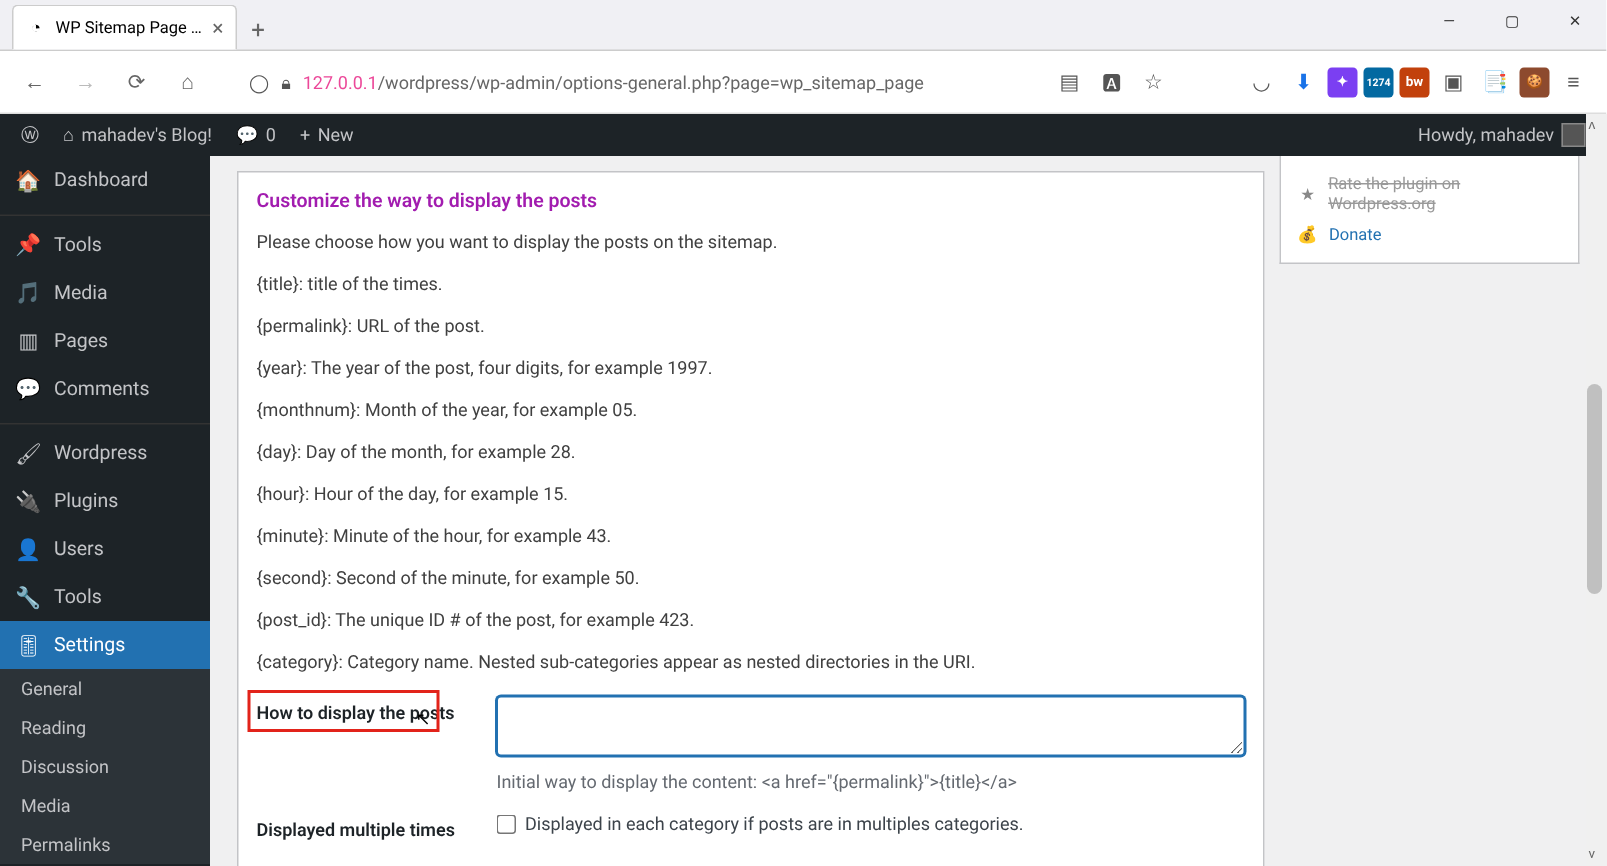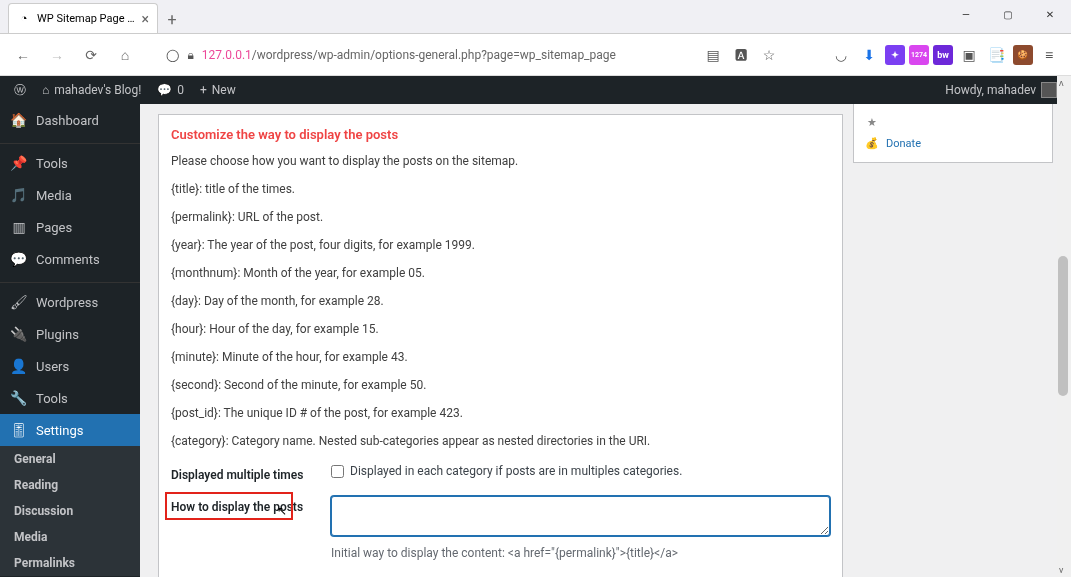--- a/index.html
+++ b/index.html
@@ -34,27 +34,27 @@
 
 .wp-main { display: flex; height: calc(577px - 34px - 42px - 28px); position: relative; }
 
 
 .wp-sidebar { width: 140px; background: #1d2327; color: #c3c4c7; font-size: 13px; overflow-y: auto; flex-shrink: 0; }
 .menu-item { display: flex; align-items: center; gap: 8px; padding: 7px 10px; cursor: pointer; }
 .menu-item.current { background: #2271b1; color: #fff; position: relative; }
 .menu-item.current::after { content: ""; position: absolute; right: -8px; top: 50%; transform: translateY(-50%); border: 8px solid transparent; border-right-color: #f0f0f1; }
 .menu-icon { width: 18px; height: 18px; display: flex; align-items: center; justify-content: center; font-size: 14px; }
 .submenu { background: #2c3338; }
-.submenu-item { padding: 6px 10px 6px 14px; font-size: 12px; cursor: pointer; color: #c3c4c7; font-weight: bold; }
+.submenu-item { padding: 6px 10px 6px 14px; font-size: 12px; cursor: pointer; color: #c3c4c7; }
 .menu-separator { height: 5px; border-bottom: 1px solid #333; margin: 3px 0; }
 
 
 .wp-content { flex: 1; background: #f0f0f1; padding: 0 18px 18px; overflow-y: auto; position: relative; }
 .postbox { background: #fff; border: 1px solid #c3c4c7; margin-top: 10px; padding: 12px; }
-.postbox h3 { font-size: 13px; font-weight: 600; margin-bottom: 10px; color: #ef4444; }
+.postbox h3 { font-size: 13px; font-weight: 600; margin-bottom: 10px; color: #a21caf; }
 .postbox p { font-size: 12px; color: #404040; margin: 10px 0; line-height: 1.5; }
 .form-row { display: flex; margin: 14px 0; }
 .form-label { width: 160px; font-size: 12px; font-weight: 600; color: #1d2327; padding-top: 4px; }
 .form-field { flex: 1; }
 .form-field textarea { width: 100%; max-width: 680px; height: 40px; padding: 6px; border: 1px solid #2271b1; border-radius: 3px; font-size: 12px; resize: both; outline: none; box-shadow: 0 0 0 1px #2271b1; }
 .description { font-size: 12px; color: #646970; margin-top: 6px; }
 .checkbox-row { display: flex; align-items: center; gap: 6px; font-size: 12px; color: #3c434a; }
 
 .highlight-box { position: absolute; border: 2px solid #e2231a; pointer-events: none; }
 .cursor-arrow { position: absolute; font-size: 12px; pointer-events: none; }
@@ -97,22 +97,22 @@
     <span class="url-text"><span class="url-host">127.0.0.1</span><span>/wordpress/wp-admin/options-general.php?page=wp_sitemap_page</span></span>
   </div>
   <div class="toolbar-right">
     <div class="tb-icon">▤</div>
     <div class="tb-icon">🅰</div>
     <div class="tb-icon">☆</div>
     <div class="tb-icon" style="width:40px"></div>
     <div class="tb-icon">◡</div>
     <div class="tb-icon" style="color:#1a73e8">⬇</div>
     <div class="ext-icon" style="background:#7b3ff2">✦</div>
-    <div class="ext-icon" style="background:#d946ef;font-size:7px">1274</div>
-    <div class="ext-icon" style="background:#6d28d9">bw</div>
+    <div class="ext-icon" style="background:#0369a1;font-size:7px">1274</div>
+    <div class="ext-icon" style="background:#c2410c">bw</div>
     <div class="tb-icon">▣</div>
     <div class="tb-icon">📑</div>
     <div class="ext-icon" style="background:#8d4a2e">🍪</div>
     <div class="tb-icon">≡</div>
   </div>
 </div>
 
 <div class="wp-admin-bar">
   <div class="ab-item">
       <span>ⓦ</span>
@@ -191,60 +191,61 @@
 
     </div>
 
   </div>
 
   <div class="wp-content">
 
     <div class="meta-sidebar">
       <div class="meta-row">
         <span class="meta-icon">★</span>
+        <a style="text-decoration:line-through;color:#999">Rate the plugin on Wordpress.org</a>
       </div>
       <div class="meta-row">
         <span class="meta-icon">💰</span>
         <a>Donate</a>
       </div>
     </div>
 
     <div class="postbox" style="margin-right:210px">
       <h3>Customize the way to display the posts</h3>
       <p>Please choose how you want to display the posts on the sitemap.</p>
       <p>{title}: title of the times.</p>
       <p>{permalink}: URL of the post.</p>
-      <p>{year}: The year of the post, four digits, for example 1999.</p>
+      <p>{year}: The year of the post, four digits, for example 1997.</p>
       <p>{monthnum}: Month of the year, for example 05.</p>
       <p>{day}: Day of the month, for example 28.</p>
       <p>{hour}: Hour of the day, for example 15.</p>
       <p>{minute}: Minute of the hour, for example 43.</p>
       <p>{second}: Second of the minute, for example 50.</p>
       <p>{post_id}: The unique ID # of the post, for example 423.</p>
       <p>{category}: Category name. Nested sub-categories appear as nested directories in the URI.</p>
+
+      <div class="form-row" style="position:relative">
+        <div class="form-label">How to display the posts</div>
+        <div class="form-field">
+          <textarea style=""></textarea>
+          <div class="description">Initial way to display the content: &lt;a href="{permalink}"&gt;{title}&lt;/a&gt;</div>
+        </div>
+        <div class="highlight-box" style="left:-6px; top:-4px; width:128px; height:28px;"></div>
+        <div class="cursor-arrow" style="left:106px; top:8px;">↖</div>
+      </div>
 
       <div class="form-row">
         <div class="form-label">Displayed multiple times</div>
         <div class="form-field">
           <label class="checkbox-row">
             <input type="checkbox" style="">
             <span>Displayed in each category if posts are in multiples categories.</span>
           </label>
         </div>
       </div>
-
-      <div class="form-row" style="position:relative">
-        <div class="form-label">How to display the posts</div>
-        <div class="form-field">
-          <textarea style=""></textarea>
-          <div class="description">Initial way to display the content: &lt;a href="{permalink}"&gt;{title}&lt;/a&gt;</div>
-        </div>
-        <div class="highlight-box" style="left:-6px; top:-4px; width:128px; height:28px;"></div>
-        <div class="cursor-arrow" style="left:106px; top:8px;">↖</div>
-      </div>
     </div>
 
   </div>
 </div>
 
 <div class="scrollbar-right">
   <span class="scroll-arrow" style="top:2px">ʌ</span>
   <div class="scroll-thumb"></div>
   <span class="scroll-arrow" style="bottom:2px">v</span>
 </div>

